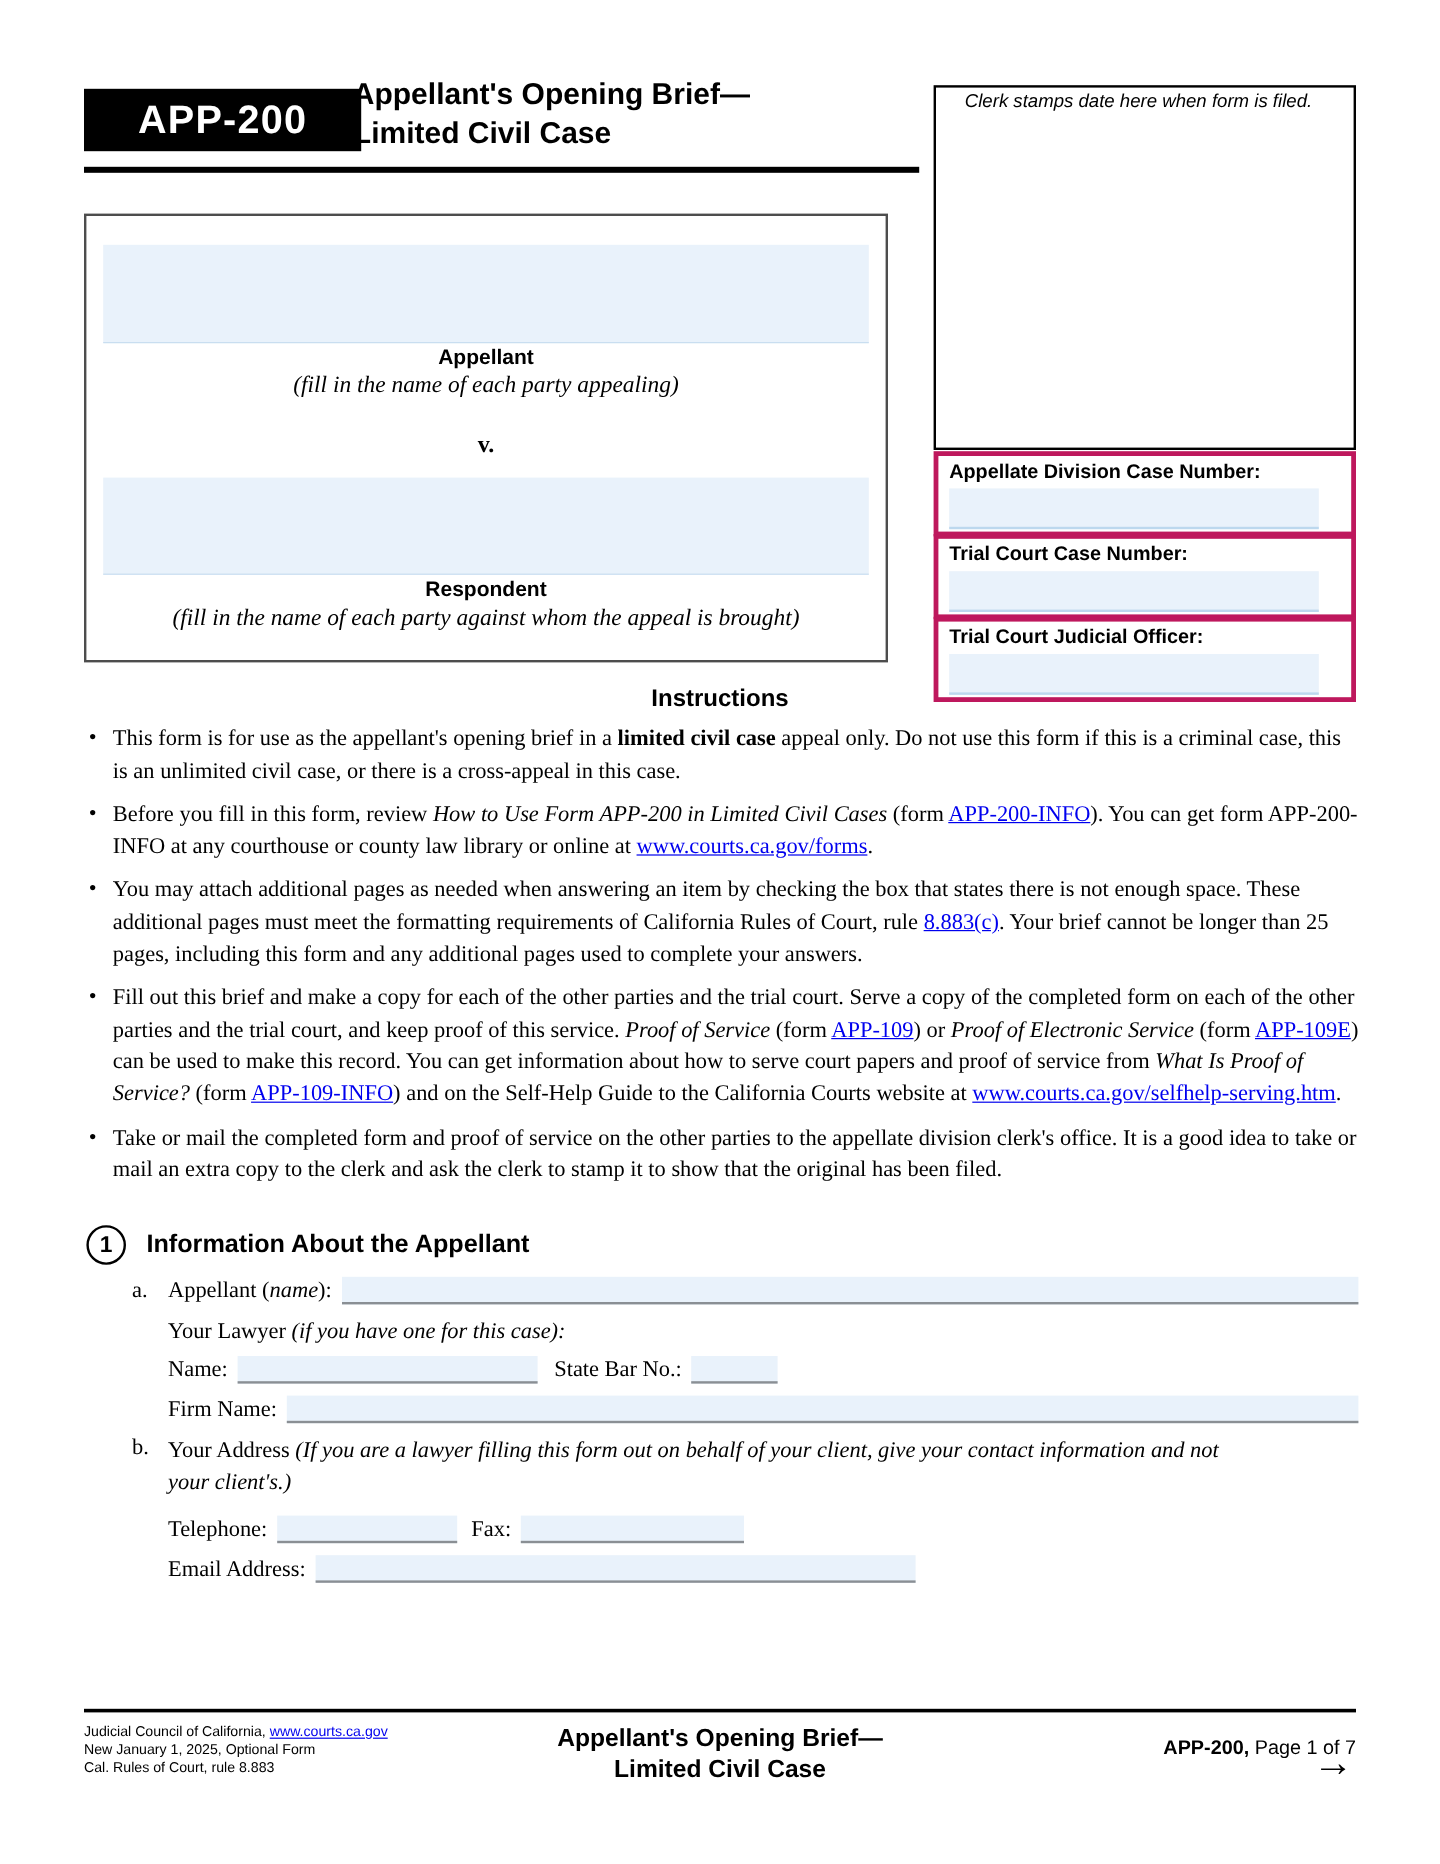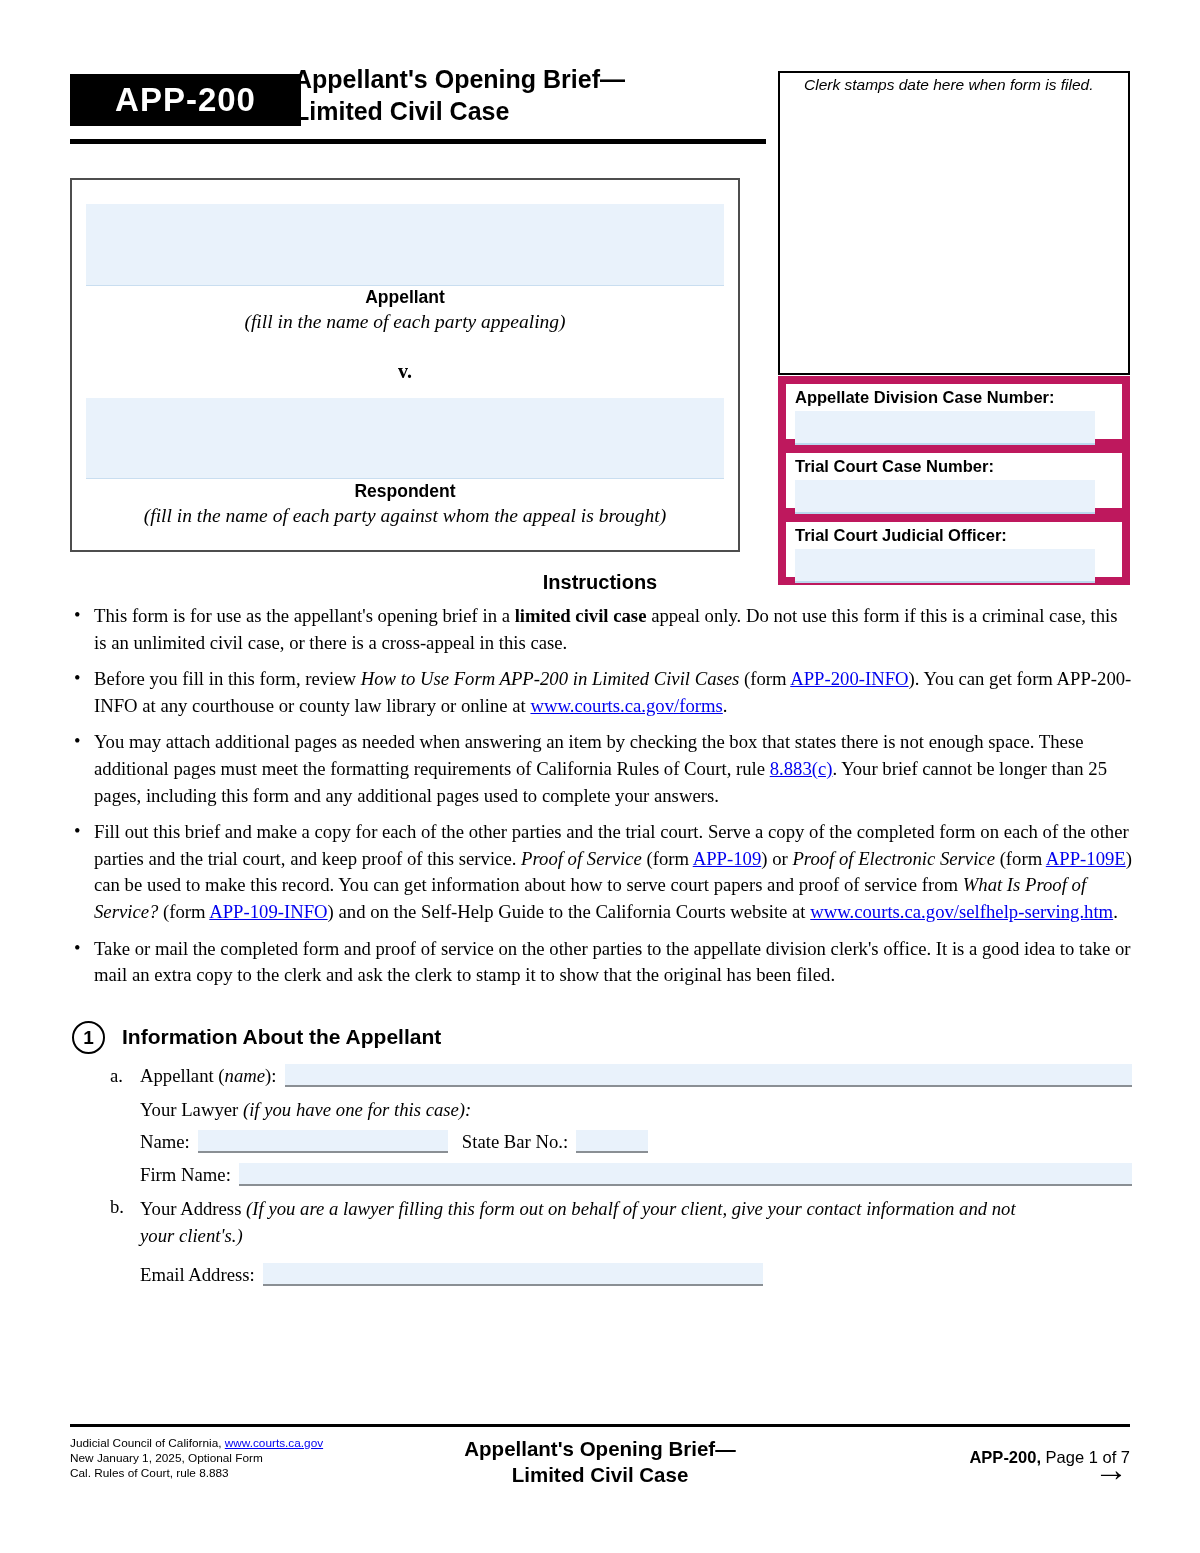--- a/index.html
+++ b/index.html
@@ -42,21 +42,21 @@
     font-style:italic;font-size:19.5px;}
   #appellant-label{top:107px;}
   #appellant-hint{top:131px;}
   #versus{position:absolute;left:0;top:180px;width:100%;text-align:center;
     font-weight:bold;font-size:20px;}
   #respondent-label{top:301px;}
   #respondent-hint{top:325px;}
 
   
   #case-boxes{left:778px;top:376px;width:352px;}
-  .case-box{border:8px solid #be185d;height:71px;margin-top:-2px;padding:4px 27px 0 9px;}
+  .case-box{border:4px solid #be185d;height:71px;margin-top:-2px;padding:4px 27px 0 9px;}
   .case-box:first-child{margin-top:0;}
   .case-label{font-weight:bold;font-size:16.5px;}
   .case-field{display:block;margin-top:4px;width:100%;height:34px;background:var(--field-fill);
     border:0;border-bottom:2px solid var(--underline-light);
     font-family:"Liberation Serif",serif;font-size:18px;padding:0 6px;outline:none;}
 
   
   #instructions-heading{left:70px;top:571px;width:1060px;text-align:center;
     font-weight:bold;font-size:20px;}
   #instructions-list{left:70px;top:603px;width:1062px;}
@@ -181,20 +181,26 @@
     <input class="fld grow" type="text" value="" style="">
   </div>
 
   <div id="row-b" class="frow">
     <span class="letter">b.</span>
     <p><span>Your Address </span><span class="seg-i">(If you are a lawyer filling this form out on behalf of your client, give your contact information and not your client's.)</span></p>
   </div>
 
 
 
+  <div class="frow indent">
+    <span class="flabel">Telephone:</span>
+    <input class="fld fld-tel" type="text" value="" style="">
+    <span class="flabel ml12">Fax:</span>
+    <input class="fld fld-fax" type="text" value="" style="">
+  </div>
 
   <div class="frow indent">
     <span class="flabel">Email Address:</span>
     <input class="fld fld-email" type="text" value="" style="">
   </div>
 
 </div>
 
 <div id="footer-rule" class="abs"></div>
 

